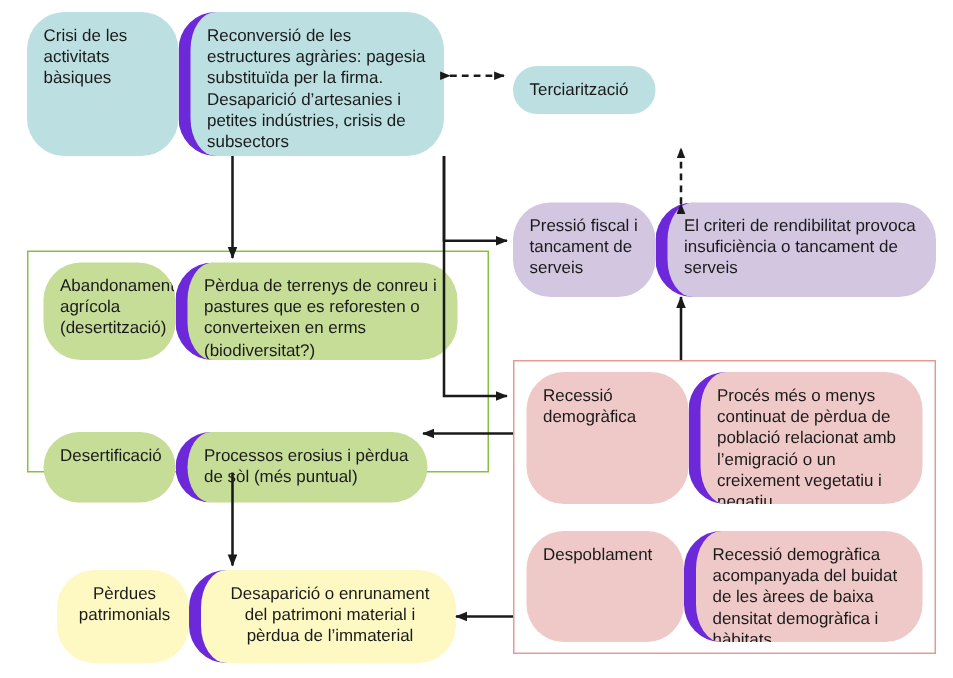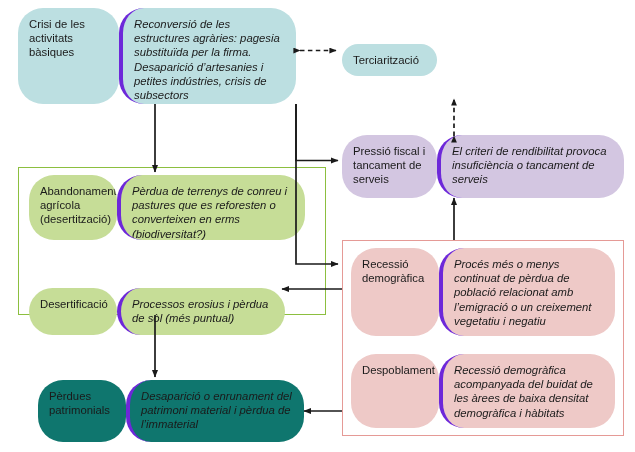--- a/index.html
+++ b/index.html
@@ -22,28 +22,28 @@
   .cell{
     box-sizing:border-box;
     padding:9px 9px 8px 11px;
     font-size:11.3px;
     line-height:14.2px;
     color:#1a1a1a;
     overflow:hidden;
     border-radius:25px;
   }
   .cell.label{flex:0 0 auto;}
-  .cell.desc{flex:1 1 auto;border-left:4px solid #6d28d9;font-style:italic;}
+  .cell.desc{flex:1 1 auto;border-left:8px solid #6d28d9;}
 
   
   .blue   .cell{background:#bcdfe1;}
   .green  .cell{background:#c6dd97;}
   .purple .cell{background:#d3c6e1;}
   .pink   .cell{background:#eec9c7;}
-  .yellow .cell{background:#0f766e;}
+  .yellow .cell{background:#fef9c3;text-align:center;}
 
   
   .group{
     position:absolute;
     box-sizing:border-box;
     background:#ffffff;
     z-index:2;
   }
   .group.green-frame{border:1.5px solid #8cbf3f;}
   .group.pink-frame{border:1.5px solid #e59a96;}
@@ -134,26 +134,26 @@
     <div class="cell label" style="width:88px;">Abandonament agrícola (desertització)</div>
     <div class="cell desc">Pèrdua de terrenys de conreu i pastures que es reforesten o converteixen en erms (biodiversitat?)</div>
   </div>
 
   <div class="node green" style="left:29px;top:260px;width:256px;height:47px;margin-top:28px;">
     <div class="cell label" style="width:88px;">Desertificació</div>
     <div class="cell desc">Processos erosius i pèrdua de sòl (més puntual)</div>
   </div>
 
   <div class="node pink" style="left:351px;top:248px;width:264px;height:88px;">
-    <div class="cell label" style="width:88px;">Recessió demogràfica</div>
+    <div class="cell label" style="width:108px;">Recessió demogràfica</div>
     <div class="cell desc">Procés més o menys continuat de pèrdua de població relacionat amb l’emigració o un creixement vegetatiu i negatiu</div>
   </div>
 
   <div class="node pink" style="left:351px;top:354px;width:264px;height:74px;">
-    <div class="cell label" style="width:88px;text-align:right;">Despoblament</div>
+    <div class="cell label" style="width:105px;">Despoblament</div>
     <div class="cell desc">Recessió demogràfica acompanyada del buidat de les àrees de baixa densitat demogràfica i hàbitats</div>
   </div>
 
   <div class="node yellow" style="left:38px;top:380px;width:266px;height:62px;">
     <div class="cell label" style="width:88px;">Pèrdues patrimonials</div>
     <div class="cell desc">Desaparició o enrunament del patrimoni material i pèrdua de l’immaterial</div>
   </div>
 
 </div>
 

